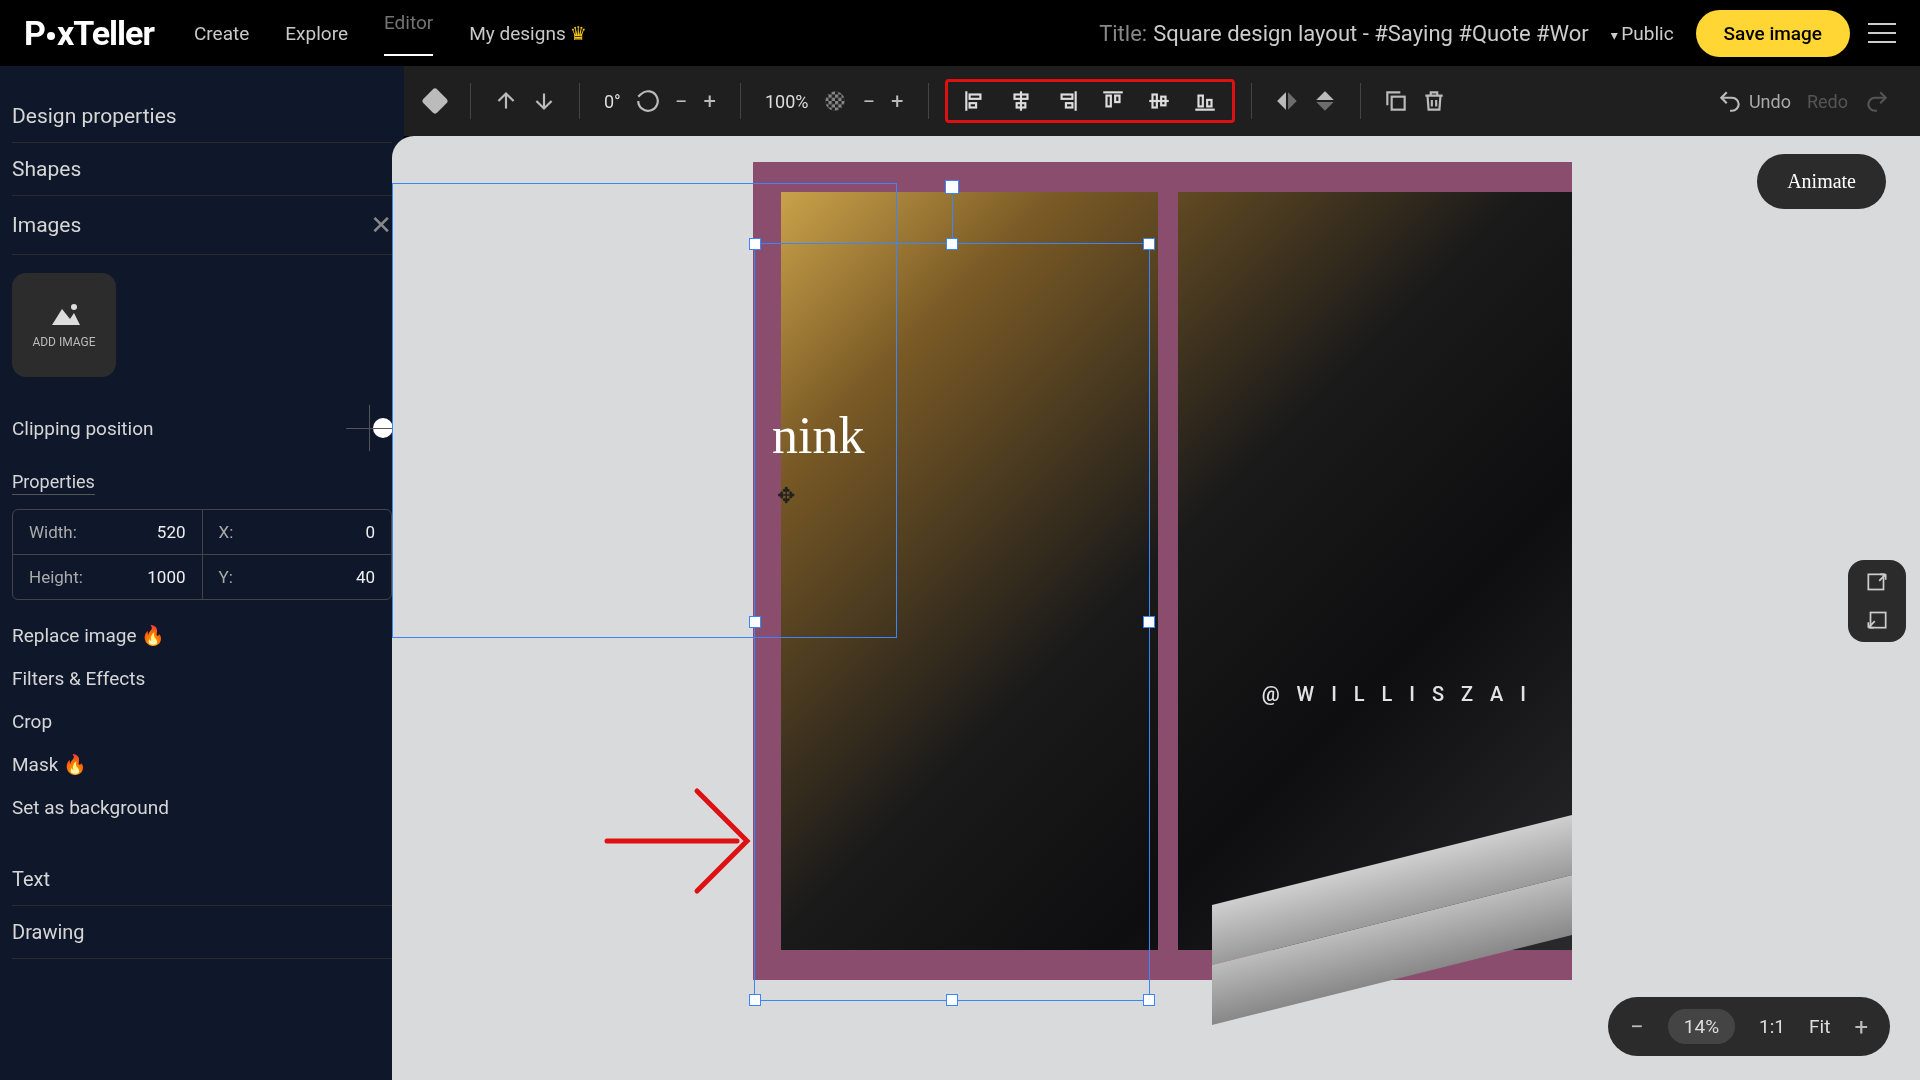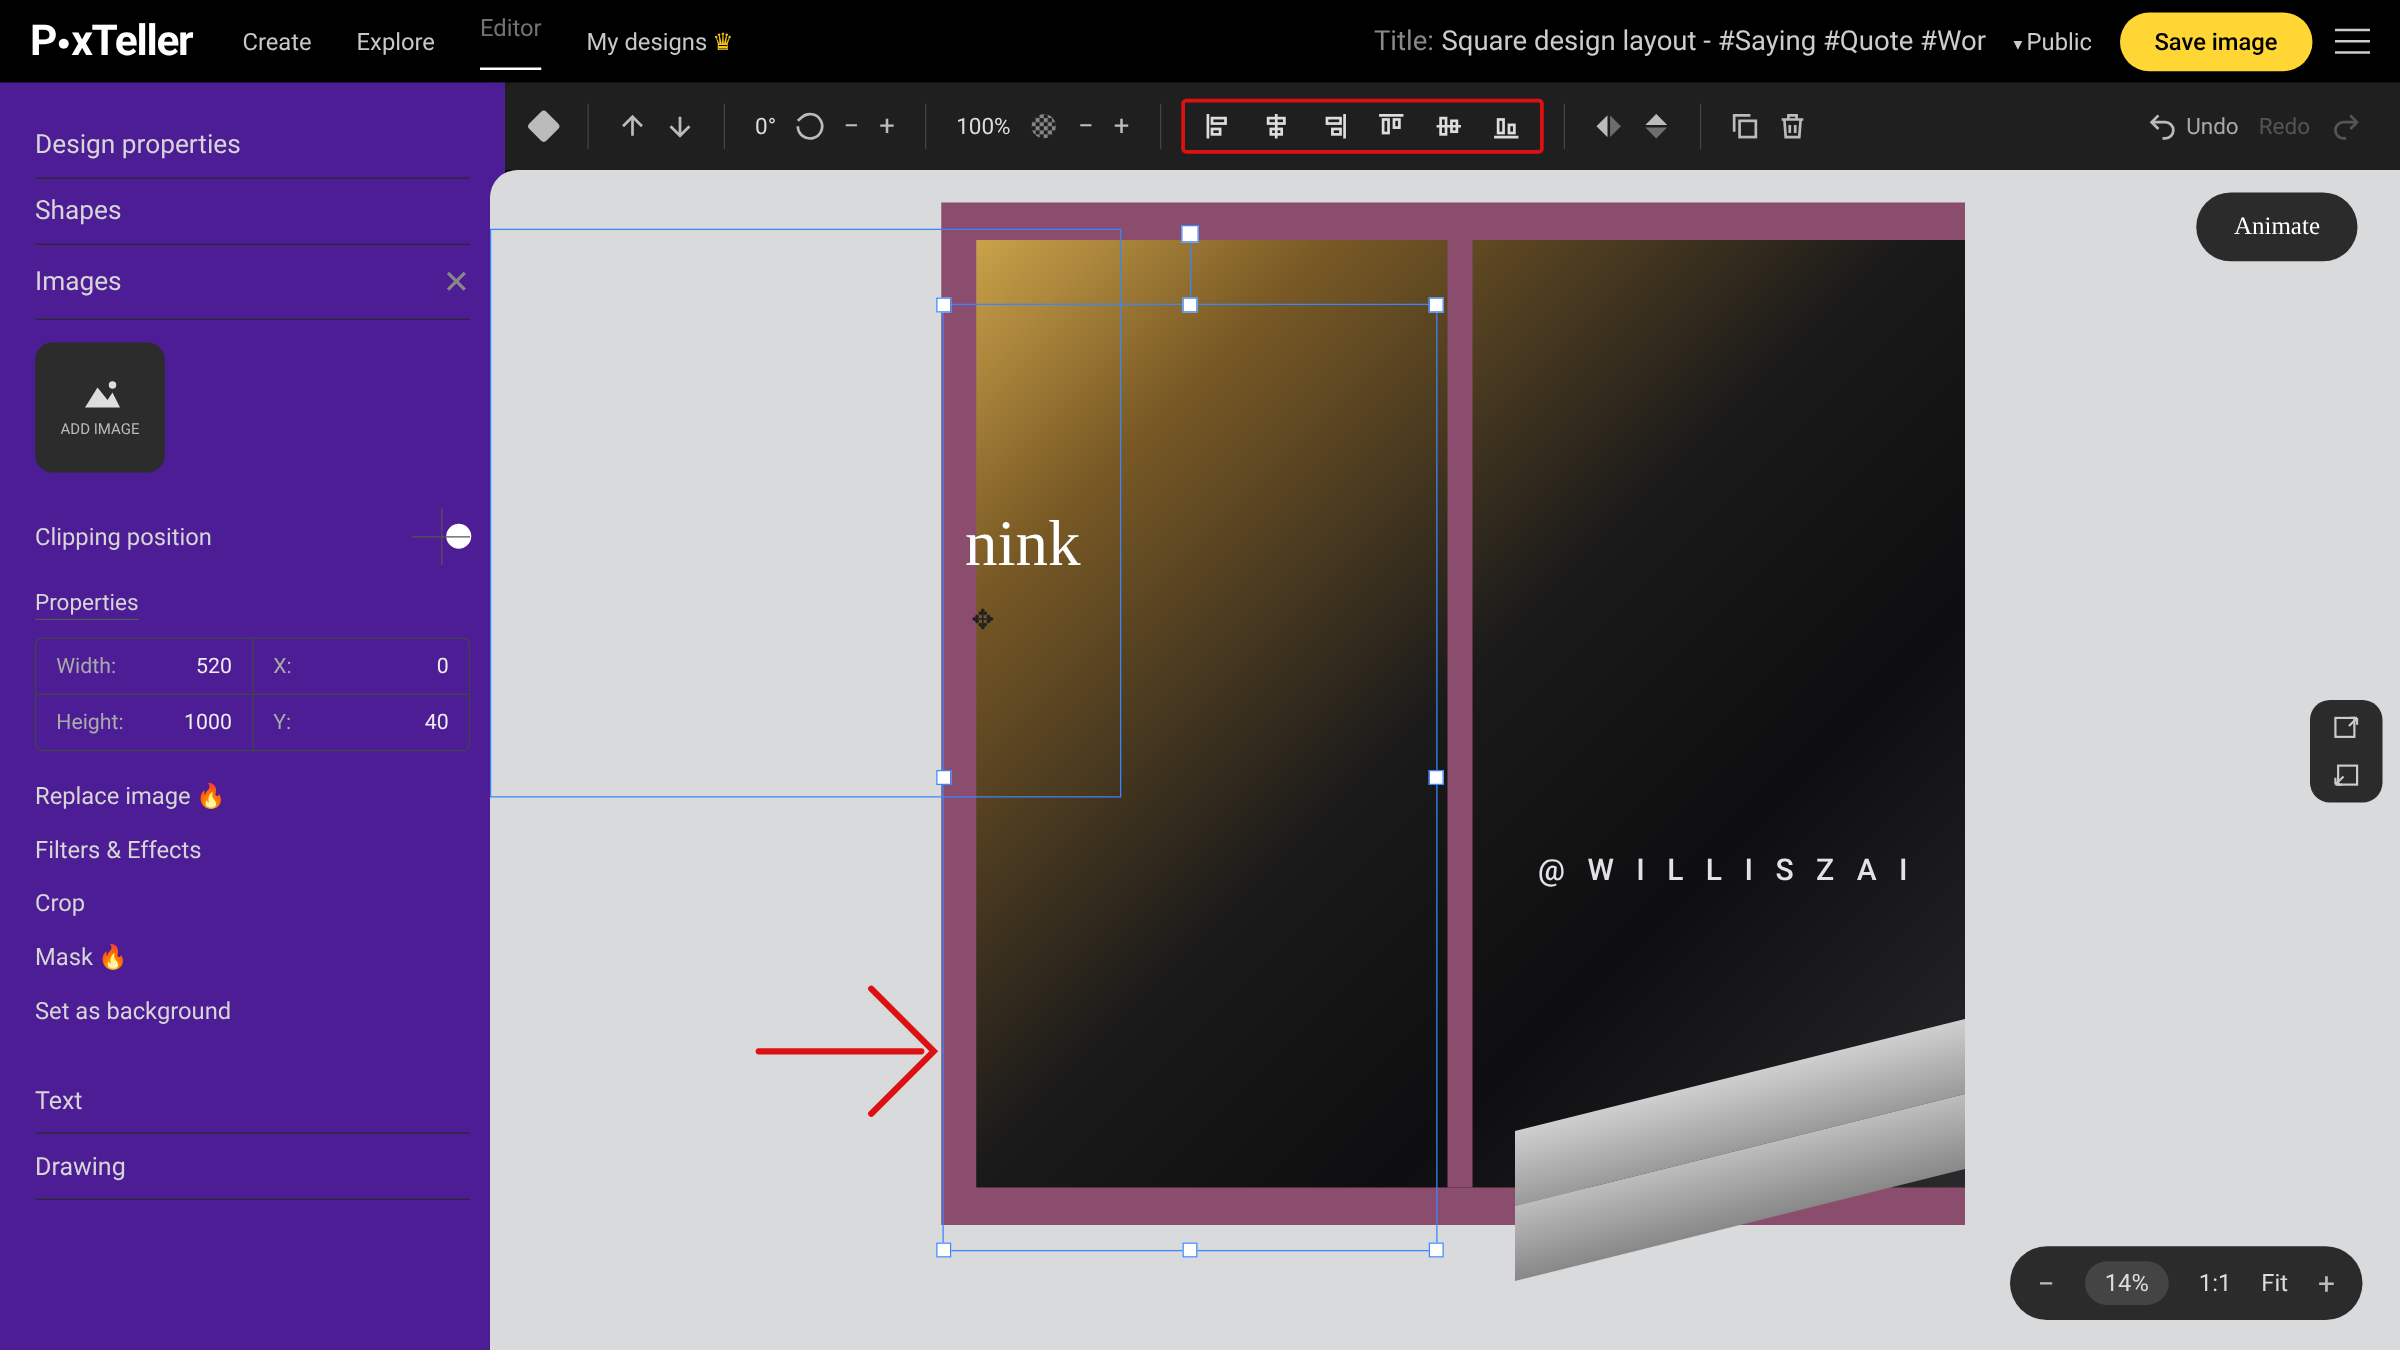--- a/index.html
+++ b/index.html
@@ -25,21 +25,21 @@
 .toolbar{position:absolute;top:66px;left:392px;right:0;height:70px;background:#1f1f1f;display:flex;align-items:center;padding:0 24px;color:#ddd;font-size:18px;}
 .tb-sep{width:1px;height:36px;background:#444;margin:0 16px;}
 .tb-ico{width:26px;height:26px;margin:0 6px;cursor:pointer;display:inline-flex;align-items:center;justify-content:center;}
 .tb-txt{margin:0 8px;}
 .tb-sign{font-size:22px;margin:0 8px;cursor:pointer;color:#bbb;}
 .align-group{border:3px solid #d11;padding:6px 8px;display:flex;gap:8px;border-radius:4px;}
 .tb-right{margin-left:auto;display:flex;align-items:center;color:#aaa;}
 .tb-right .redo{color:#555;margin-left:16px;}
 
 
-.left{position:absolute;top:66px;left:0;width:404px;bottom:0;background:#4c1d95;color:#d6d6d6;padding:24px 28px;overflow:auto;}
+.left{position:absolute;top:66px;left:0;width:404px;bottom:0;background:#0f172a;color:#d6d6d6;padding:24px 12px;overflow:auto;}
 .sect{font-size:20px;padding:14px 0;border-bottom:1px solid #2a2a2a;cursor:pointer;}
 .sect.big{font-size:21px;}
 .images-row{display:flex;justify-content:space-between;align-items:center;}
 .close-x{font-size:26px;color:#888;cursor:pointer;}
 .add-img{margin-top:18px;width:104px;height:104px;background:#2c2c2c;border-radius:14px;display:flex;flex-direction:column;align-items:center;justify-content:center;font-size:12px;color:#bbb;gap:6px;cursor:pointer;}
 .add-img svg{width:40px;height:28px;}
 .clip-row{display:flex;justify-content:space-between;align-items:center;margin-top:28px;font-size:19px;}
 .clip-widget{width:46px;height:46px;position:relative;}
 .clip-widget::before,.clip-widget::after{content:"";position:absolute;background:#555;}
 .clip-widget::before{left:50%;top:0;bottom:0;width:1px;}
@@ -58,21 +58,21 @@
 
 
 .stage{position:absolute;top:136px;left:392px;right:0;bottom:0;background:#d9dadc;border-top-left-radius:22px;overflow:hidden;}
 
 
 .frame{position:absolute;left:361px;top:26px;width:819px;height:818px;background:#8b4d6e;}
 .frame .street{position:absolute;left:28px;top:30px;right:0;bottom:30px;background:linear-gradient(135deg,#caa24a 0%,#7a5a25 18%,#1a1a1a 48%,#0e0e10 70%,#2a2a2c 100%);}
 .frame .divider{position:absolute;top:30px;bottom:30px;left:405px;width:20px;background:#8b4d6e;}
 .frame .road1{position:absolute;right:0;bottom:60px;width:360px;height:60px;background:linear-gradient(180deg,#cfcfcf,#9a9a9a);transform:skewY(-14deg);}
 .frame .road2{position:absolute;right:0;bottom:0;width:360px;height:60px;background:linear-gradient(180deg,#bdbdbd,#888);transform:skewY(-14deg);}
-.frame .tag{position:absolute;right:40px;top:520px;color:#e2e2e6;letter-spacing:6px;font-size:24px;font-weight:500;}
+.frame .tag{position:absolute;right:40px;top:520px;color:#e2e2e6;letter-spacing:6px;font-size:20px;font-weight:500;}
 
 
 .think{position:absolute;left:380px;top:270px;color:#fff;font-family:Georgia,serif;font-size:52px;}
 
 
 .sel{position:absolute;border:1.5px solid #3a86ff;}
 .sel .h{position:absolute;width:12px;height:12px;background:#fff;border:1.5px solid #3a86ff;}
 .sel .h.tl{left:-6px;top:-6px}.sel .h.tr{right:-6px;top:-6px}.sel .h.bl{left:-6px;bottom:-6px}.sel .h.br{right:-6px;bottom:-6px}
 .sel .h.tm{left:50%;top:-6px;margin-left:-6px}.sel .h.bm{left:50%;bottom:-6px;margin-left:-6px}
 .sel .h.ml{left:-6px;top:50%;margin-top:-6px}.sel .h.mr{right:-6px;top:50%;margin-top:-6px}

